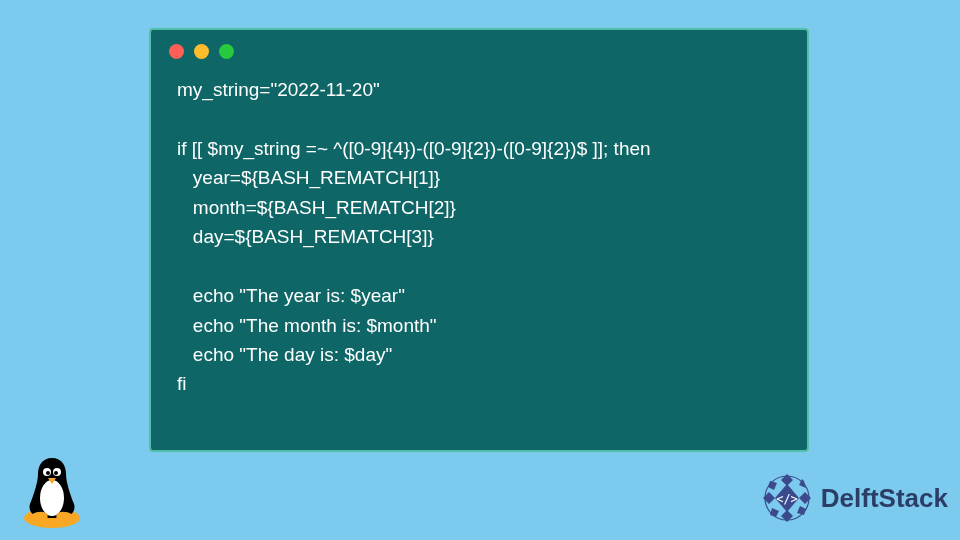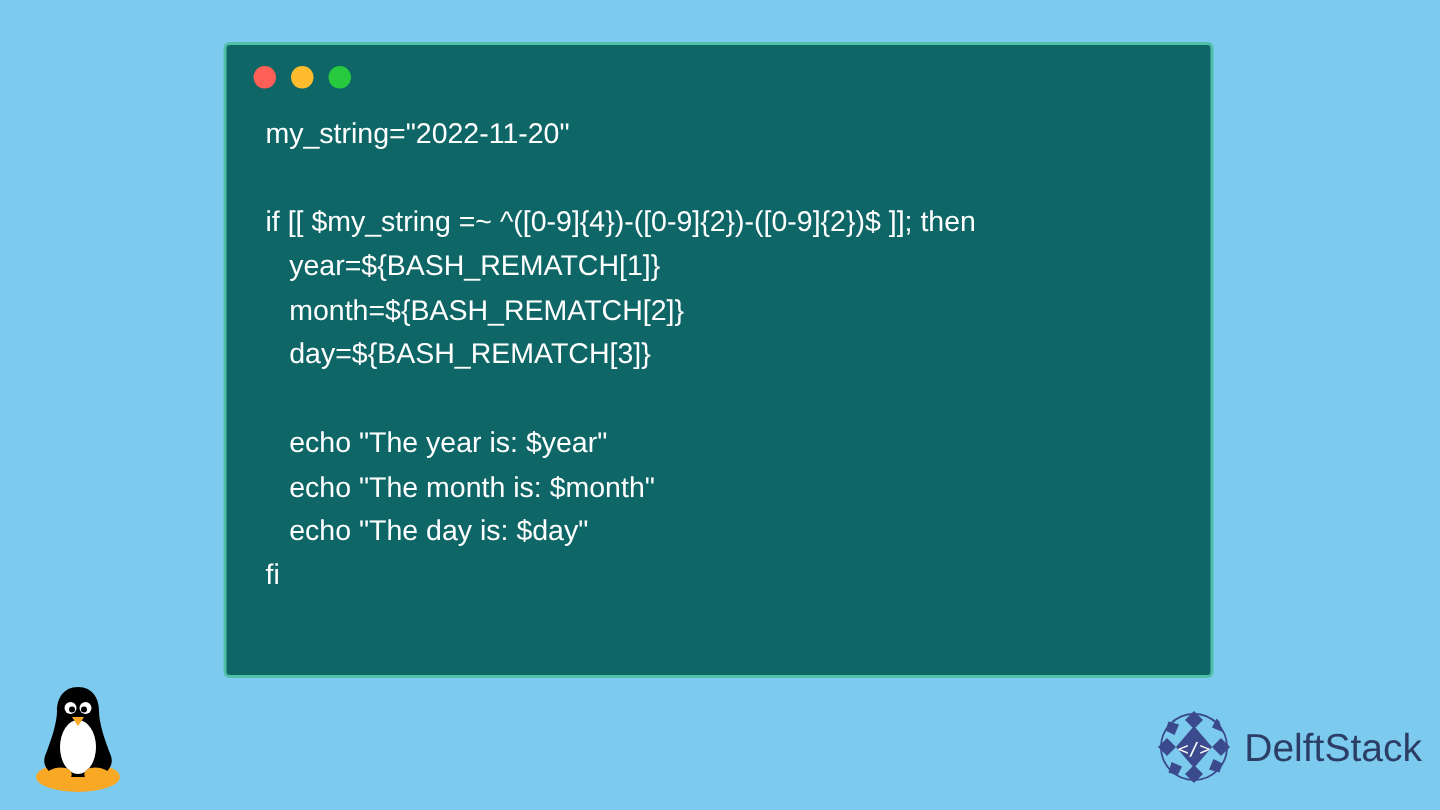--- a/index.html
+++ b/index.html
@@ -57,21 +57,21 @@
     align-items: center;
     gap: 6px;
   }
   .ds-logo {
     width: 56px;
     height: 56px;
   }
   .ds-text {
     font-size: 26px;
     color: #2c3e66;
-    font-weight: 400;
+    font-weight: 700;
   }
 </style>
 </head>
 <body>
 
 <div class="code-window">
   <div class="traffic-lights">
     <div class="dot dot-red"></div>
     <div class="dot dot-yellow"></div>
     <div class="dot dot-green"></div>

